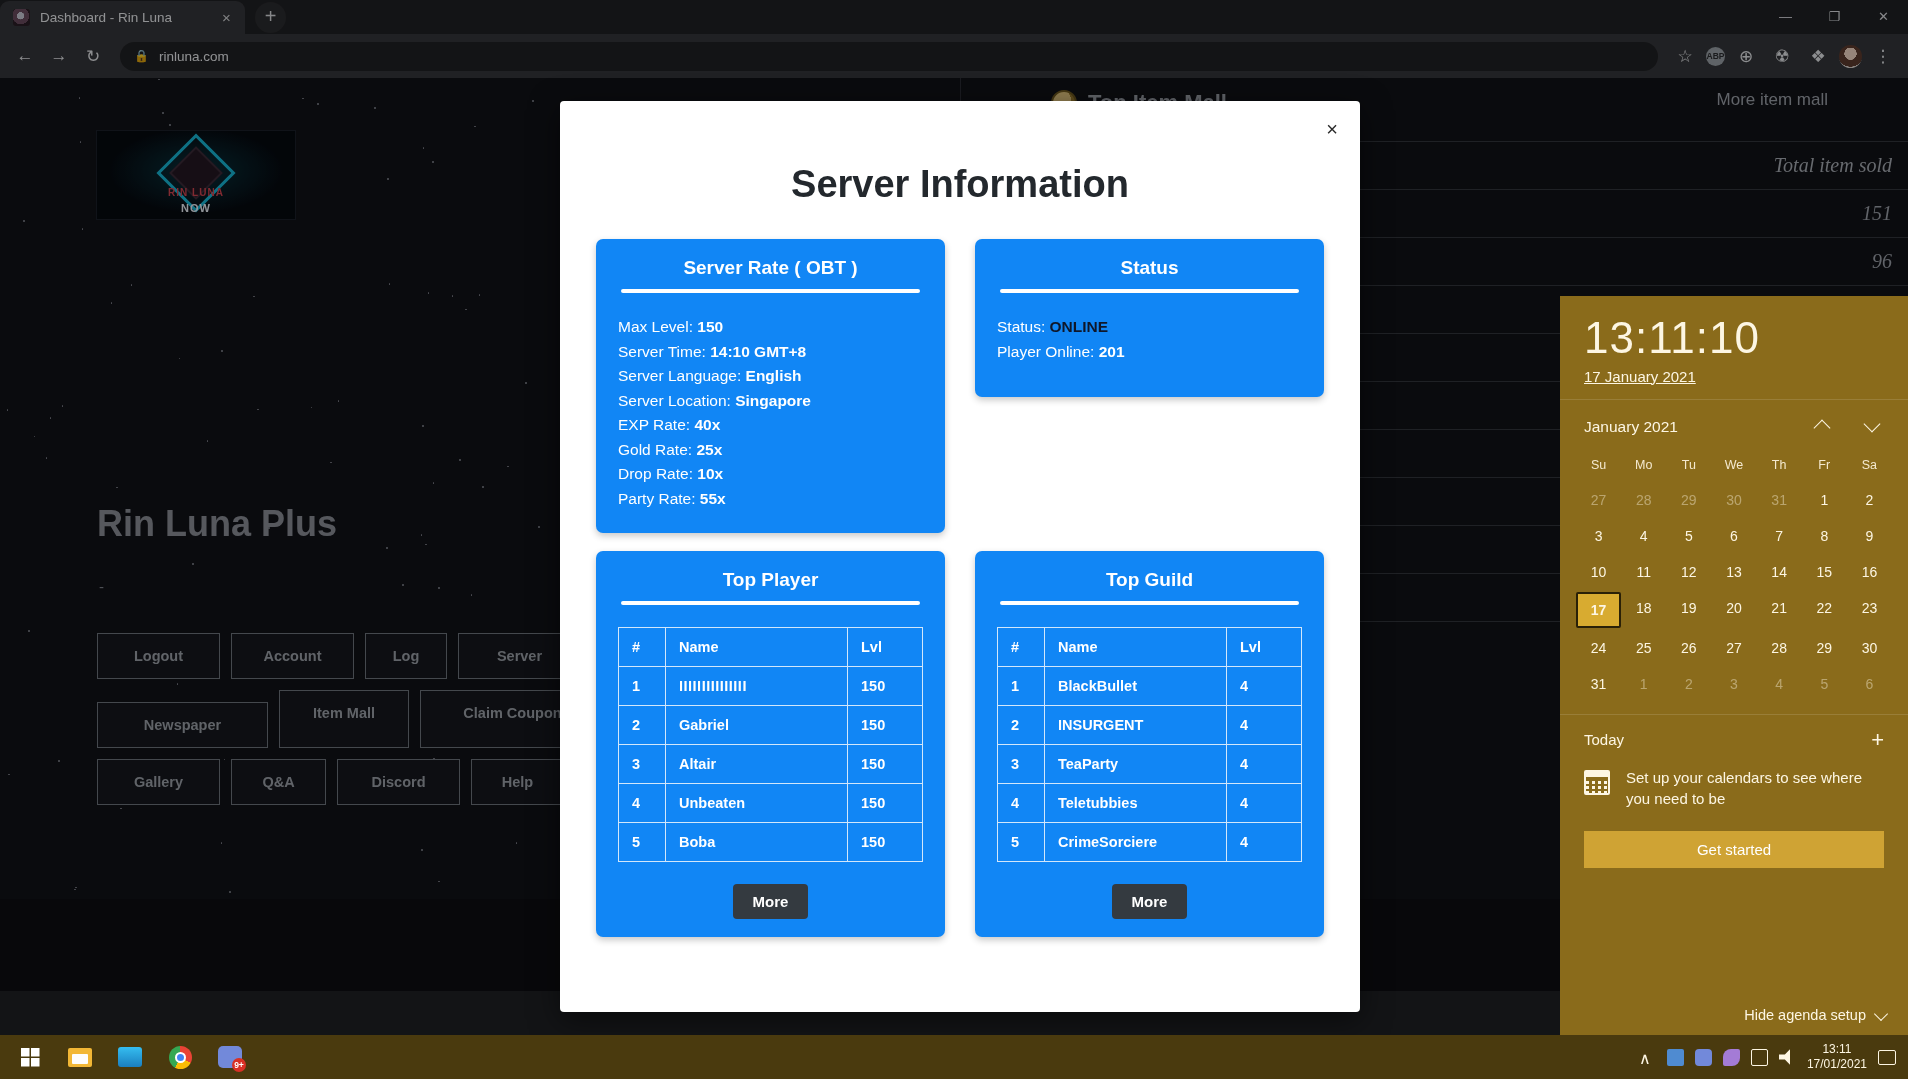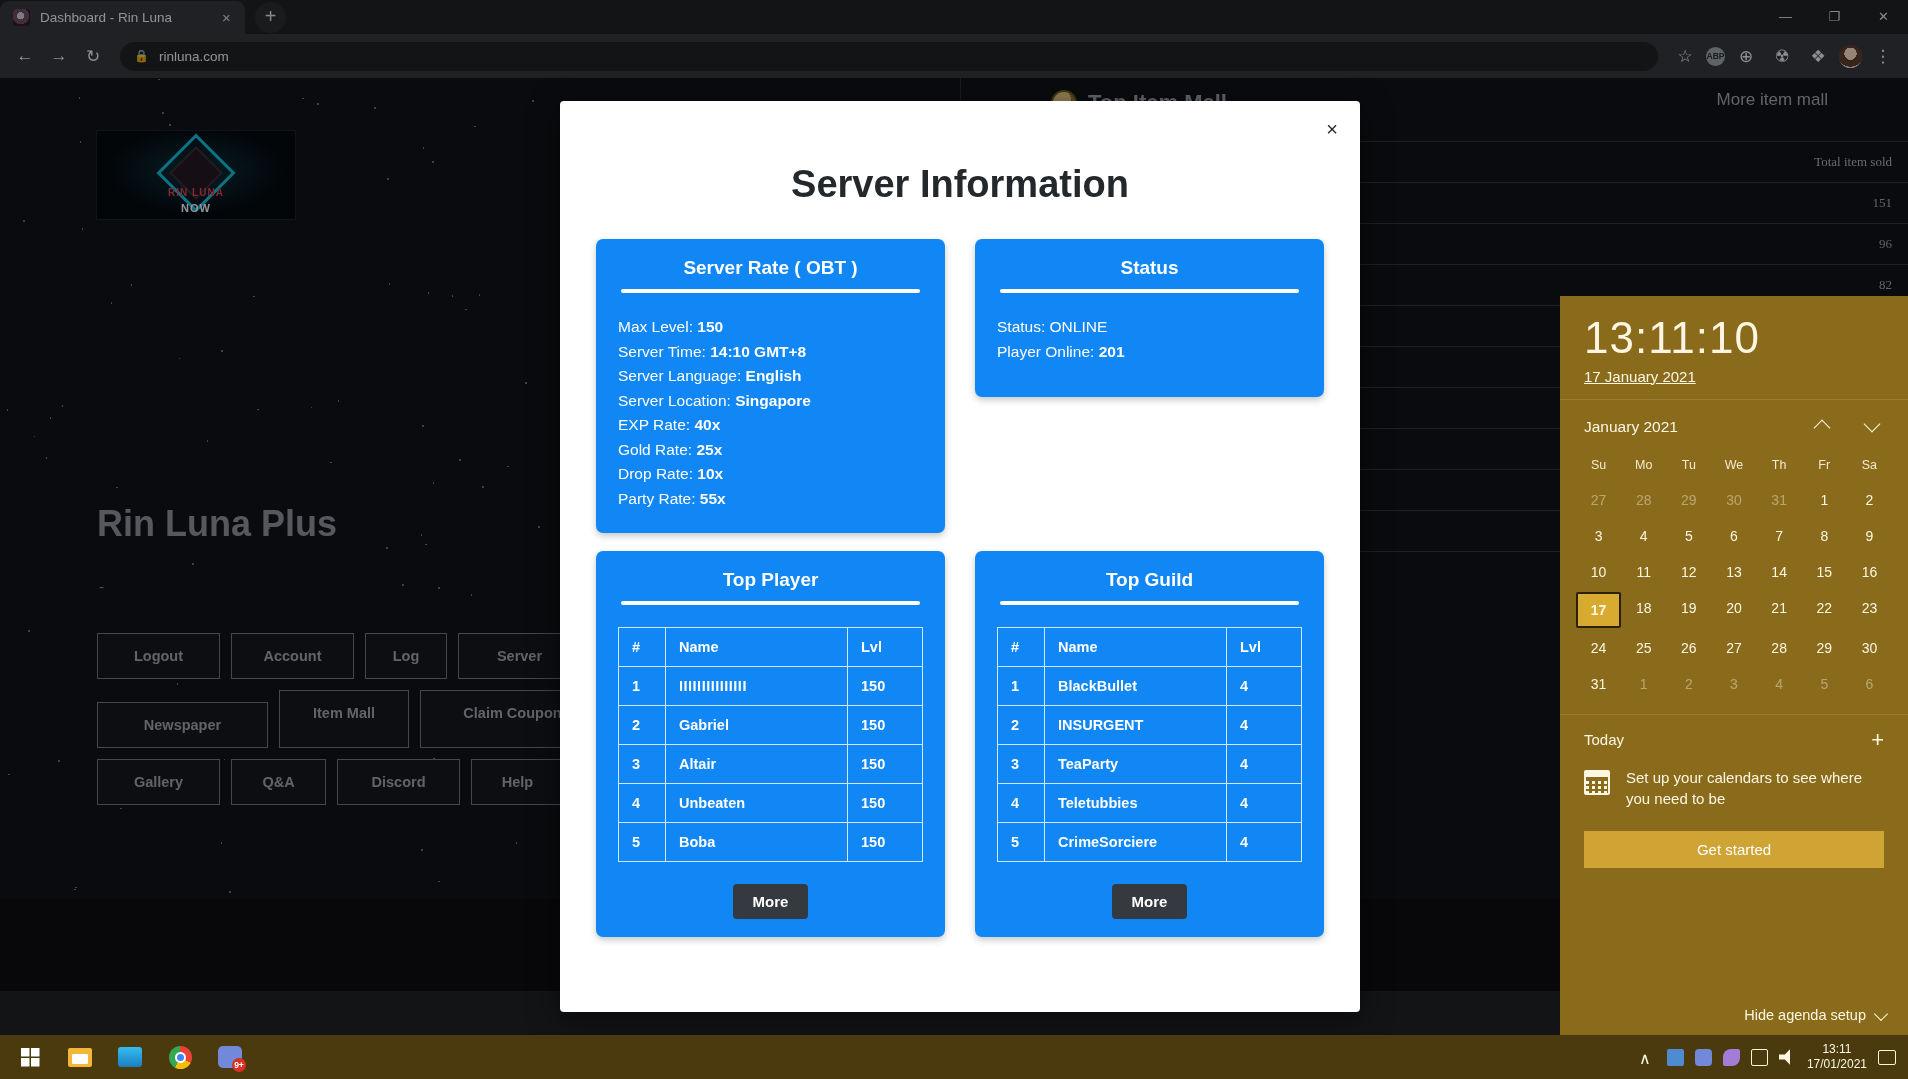--- a/index.html
+++ b/index.html
@@ -138,22 +138,23 @@
     background: radial-gradient(circle at 40% 33%, #e5c980 0 45%, #9c7c2e 46% 100%);
     border: 2px solid #6f5a20;
   }
   .mall-more {
     position: absolute; right: 80px; top: 12px;
     color: #9ca1a9; font-size: 17px; cursor: pointer;
   }
   .mall-table { margin-top: 25px; width: 100%; border-collapse: collapse; }
   .mall-table th, .mall-table td {
     border-top: 1px solid #33363d; padding: 12px 16px;
-    color: #9ca1a9; font-size: 13px; font-weight: normal;
+    color: #9ca1a9; font-size: 20px; font-weight: normal;
     font-family: "Liberation Serif", serif;
+    font-style: italic;
   }
   .mall-table th { color: #a7acb3; text-align: right; }
   .mall-table td.num { text-align: right; width: 180px; }
   .mall-table td.nm { text-align: left; }
 
   .footer {
     position: absolute; left: 0; right: 0; bottom: 0; height: 92px;
     background: #0d0e12; color: #7a7f87;
     font-size: 13.5px; text-align: center; padding-top: 18px;
   }
@@ -184,21 +185,21 @@
     padding: 18px 22px 22px 22px;
   }
   .card.rate { width: 368px; }
   .card.status { width: 368px; height: 158px; }
   .card-head {
     text-align: center; font-size: 19px; font-weight: bold; padding-bottom: 10px;
   }
   .card-rule { height: 4px; background: #fff; border-radius: 2px; margin: 0 3px 22px 3px; }
   .kv { font-size: 15.5px; line-height: 24.5px; }
   .kv b { font-weight: bold; }
-  .kv .online { color: #ffffff; font-weight: normal; }
+  .kv .online { color: #0f172a; font-weight: bold; }
 
   .cards2 { display: flex; gap: 30px; padding: 18px 18px 0 18px; }
   .card.tbl { width: 368px; padding-bottom: 18px; }
   .rank-table { width: 100%; border-collapse: collapse; margin-top: 2px; }
   .rank-table th, .rank-table td {
     border: 1px solid #d2e7fb; padding: 11px 13px;
     font-size: 14.5px; text-align: left; color: #fff;
   }
   .rank-table th { font-weight: bold; }
   .rank-table td { font-weight: bold; }

